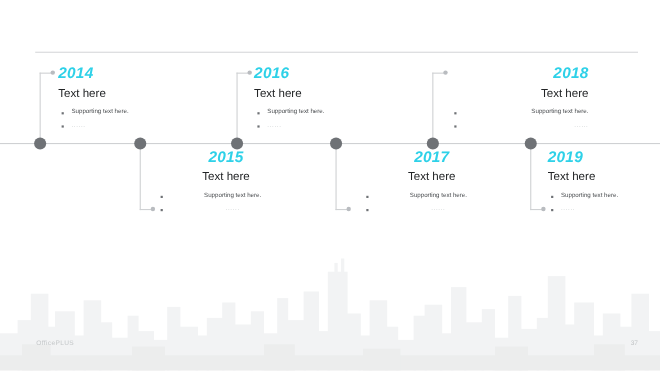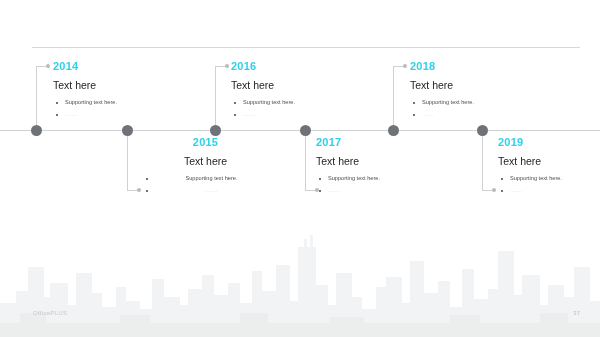--- a/index.html
+++ b/index.html
@@ -69,25 +69,26 @@
   }
 
   
   .event {
     position:absolute;
     width:125px;
     z-index:5;
   }
   .event .year {
     color:#2ed1e8;
-    font-size:11px;
+    font-size:14px;
     font-weight:bold;
     letter-spacing:0.2px;
     line-height:12px;
     margin-bottom:7px;
+    font-style:italic;
   }
   .event .headline {
     color:#222426;
     font-size:10.5px;
     font-weight:normal;
     line-height:13px;
     margin-bottom:6px;
   }
   .event ul { list-style:none; }
   .event li {
@@ -247,30 +248,30 @@
 
 <div class="event" style="left:231px; top:60px;">
   <div class="year">2016</div>
   <div class="headline">Text here</div>
   <ul>
     <li>Supporting text here.</li>
     <li class="faint">......</li>
   </ul>
 </div>
 
-<div class="event" style="left:316px; top:136px;">
+<div class="event" style="left:330px; top:136px;text-align:center;">
   <div class="year">2017</div>
   <div class="headline">Text here</div>
   <ul>
     <li>Supporting text here.</li>
     <li class="faint">......</li>
   </ul>
 </div>
 
-<div class="event" style="left:410px; top:60px;">
+<div class="event" style="left:410px; top:60px;text-align:right;">
   <div class="year">2018</div>
   <div class="headline">Text here</div>
   <ul>
     <li>Supporting text here.</li>
     <li class="faint">......</li>
   </ul>
 </div>
 
 <div class="event" style="left:498px; top:136px;">
   <div class="year">2019</div>

